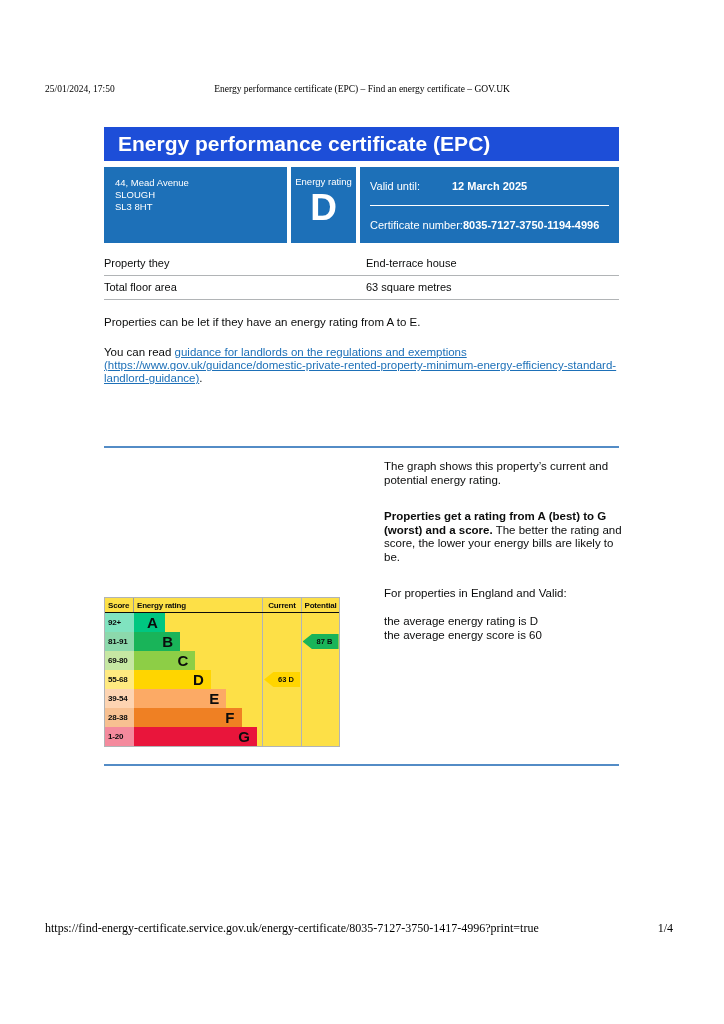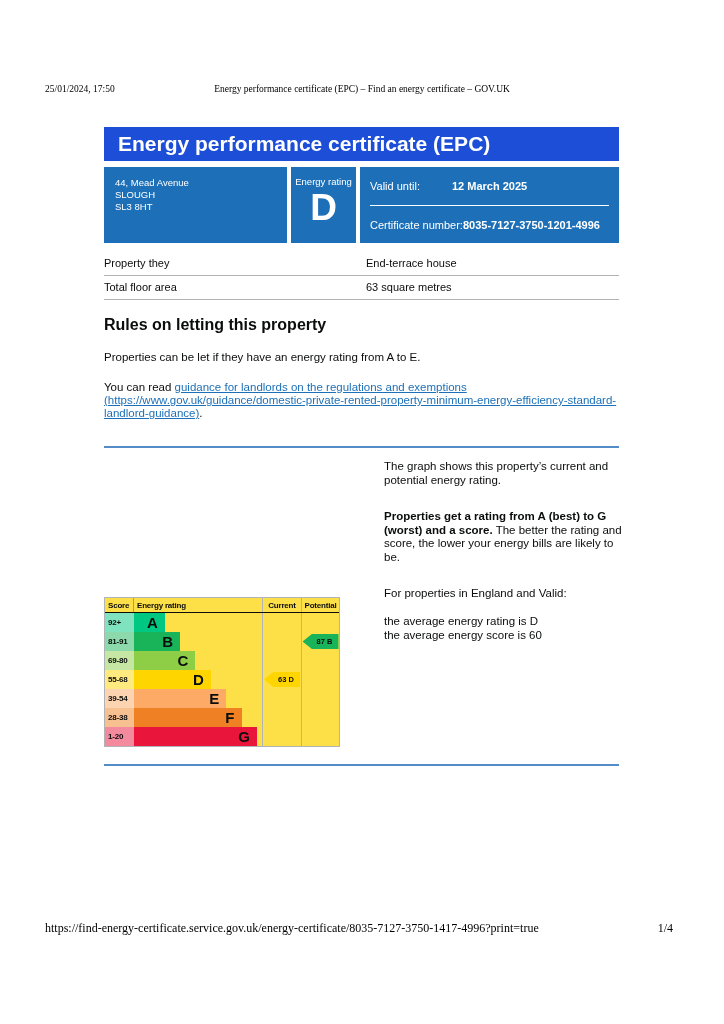--- a/index.html
+++ b/index.html
@@ -111,38 +111,37 @@
       <div class="sum-rating-label">Energy rating</div>
       <div class="sum-rating-letter">D</div>
     </div>
     <div class="sum-valid">
       <div class="sum-valid-row">
         <span class="sum-valid-label">Valid until:</span>
         <span class="bold">12 March 2025</span>
       </div>
       <div class="sum-divider"></div>
       <div class="sum-cert-row">
-        <span>Certificate number:</span><span class="bold">8035-7127-3750-1201-4996</span>
+        <span>Certificate number:</span><span class="bold">8035-7127-3750-1194-4996</span>
       </div>
     </div>
   </div>
 
   <div class="prop-table">
     <div class="prop-row">
       <span class="prop-label">Property they</span>
       <span class="prop-value">End-terrace house</span>
     </div>
     <div class="prop-row">
       <span class="prop-label">Total floor area</span>
       <span class="prop-value">63 square metres</span>
     </div>
   </div>
 
   <div class="section-rules">
-    <h2>Rules on letting this property</h2>
     <p>Properties can be let if they have an energy rating from A to E.</p>
     <p><span>You can read </span><a>guidance for landlords on the regulations and exemptions (https://www.gov.uk/guidance/domestic-private-rented-property-minimum-energy-efficiency-standard-landlord-guidance)</a><span>.</span></p>
   </div>
 
   <div class="hr-blue hr1"></div>
 
 
   <div class="col-right">
     <p class="cr-p1">The graph shows this property’s current and potential energy rating.</p>
     <p class="cr-p2"><span class="bold">Properties get a rating from A (best) to G (worst) and a score.</span><span> The better the rating and score, the lower your energy bills are likely to be.</span></p>

